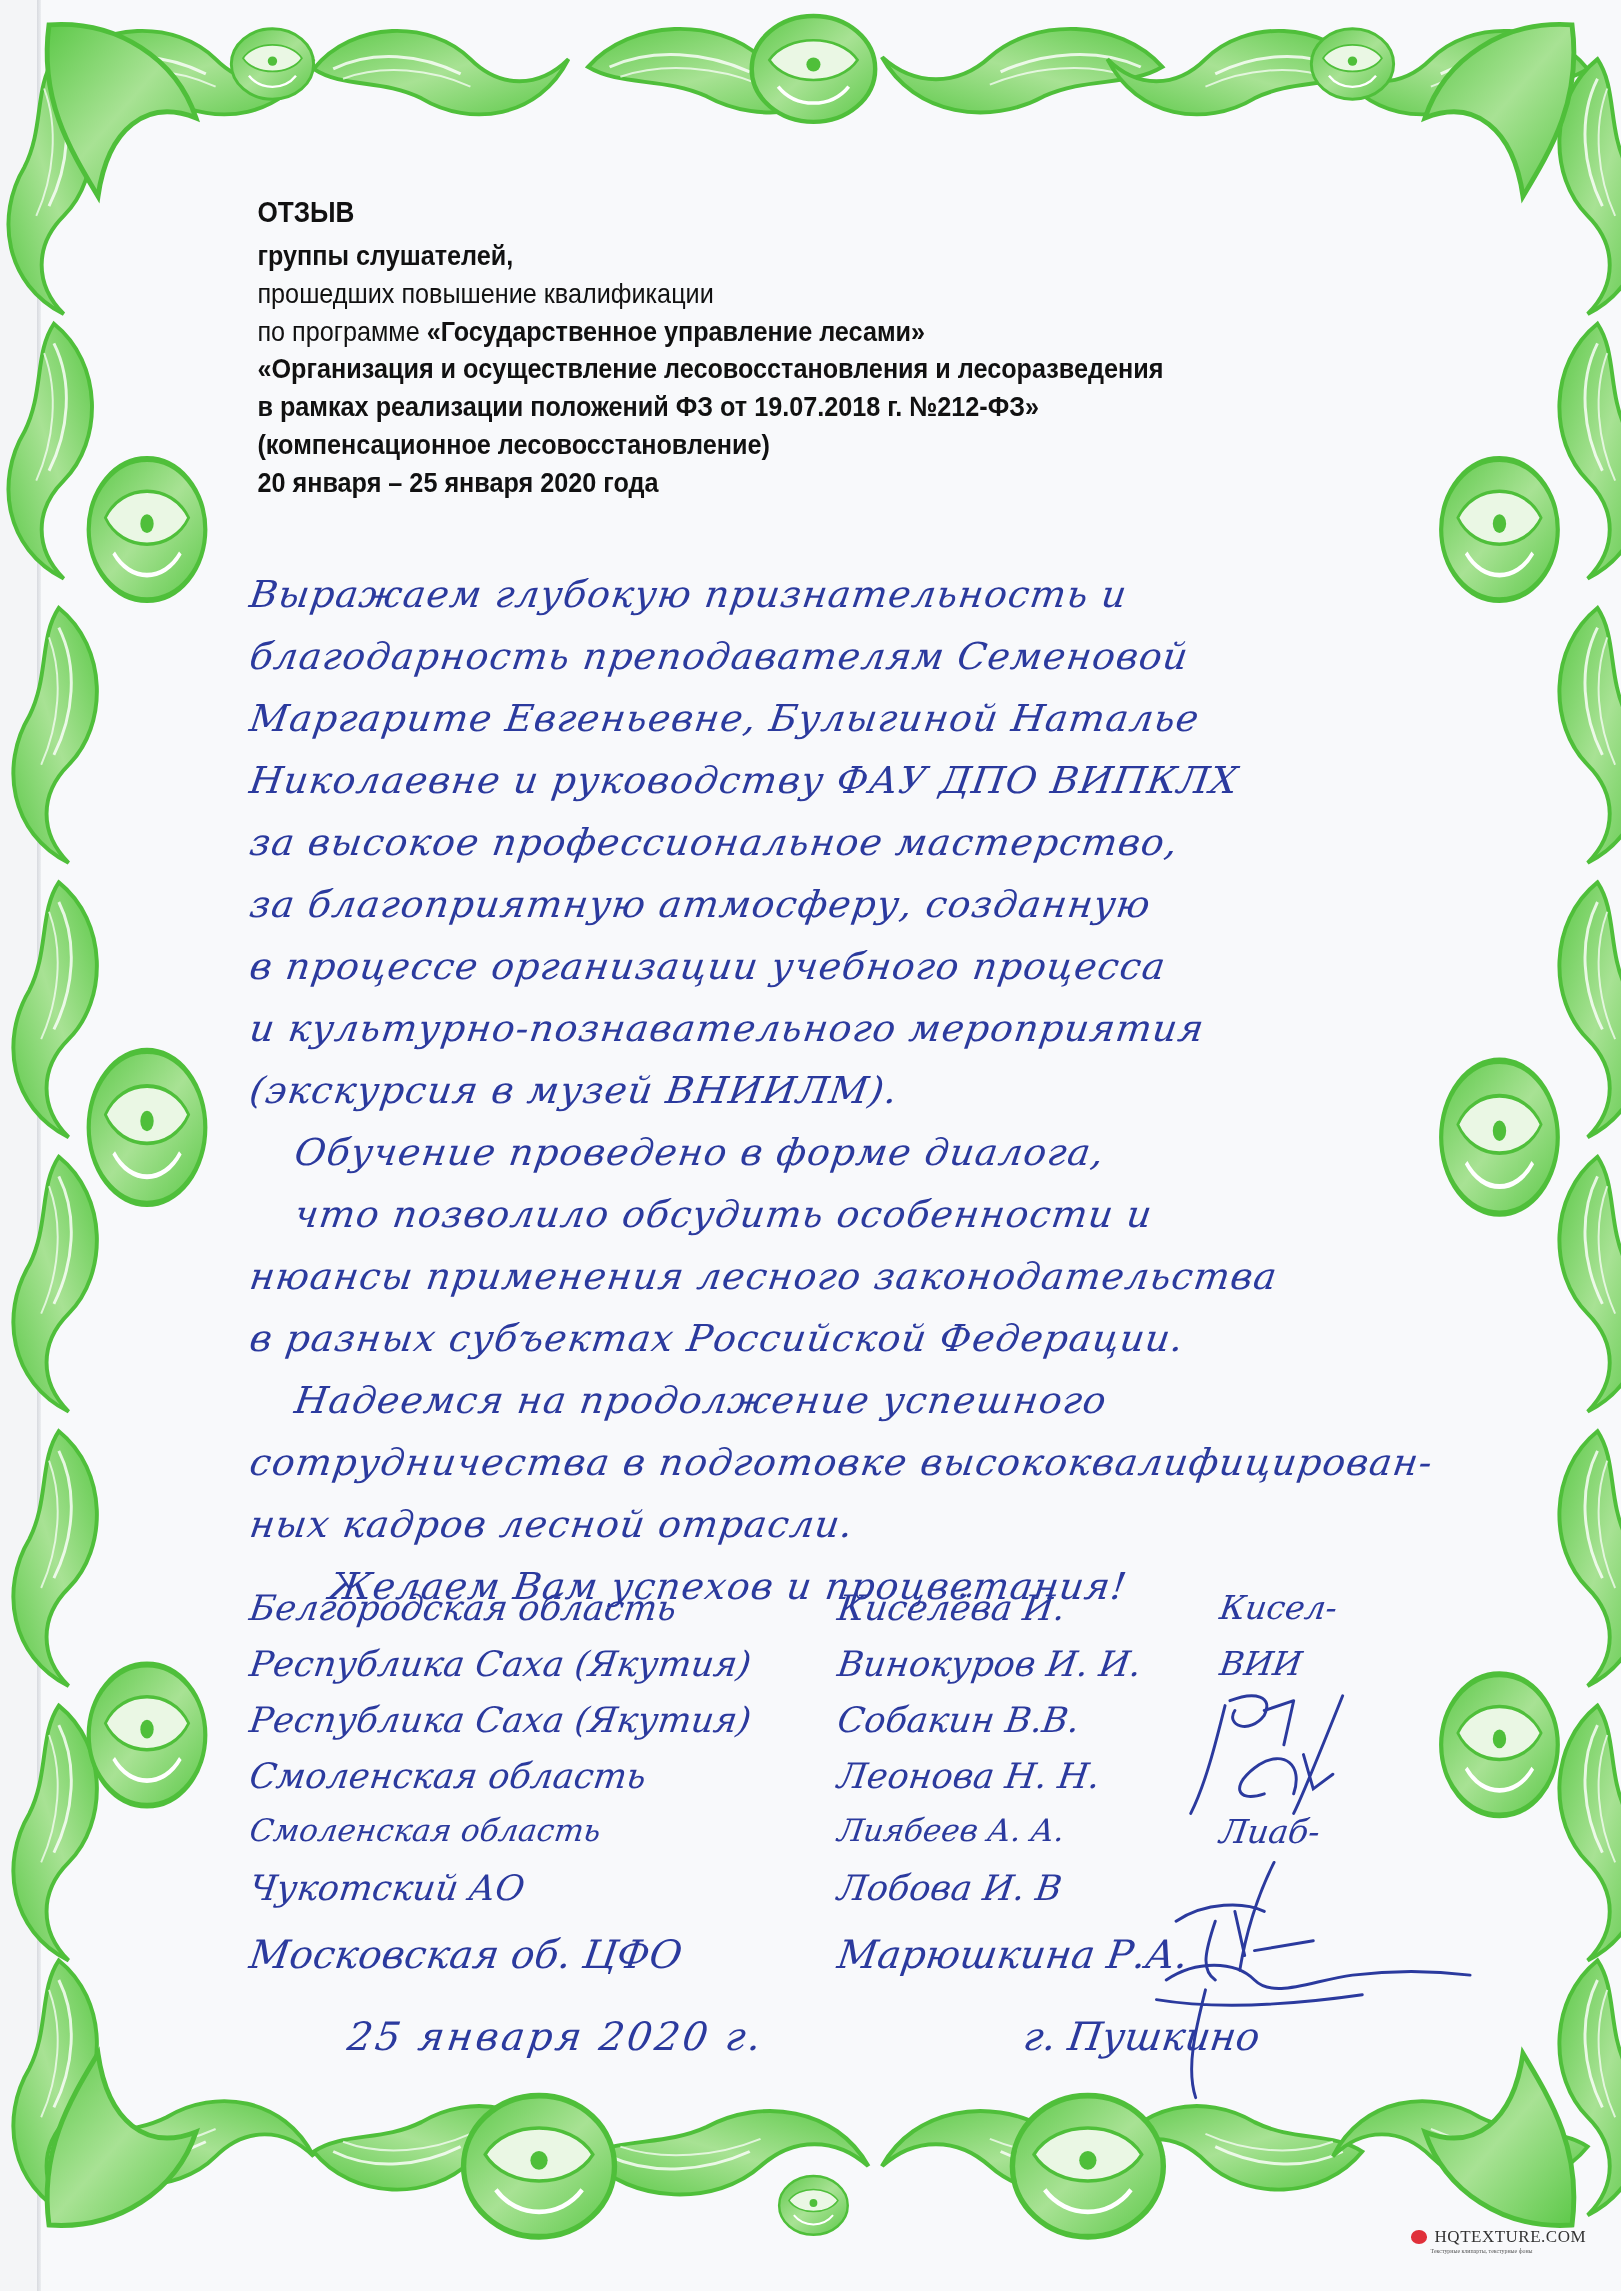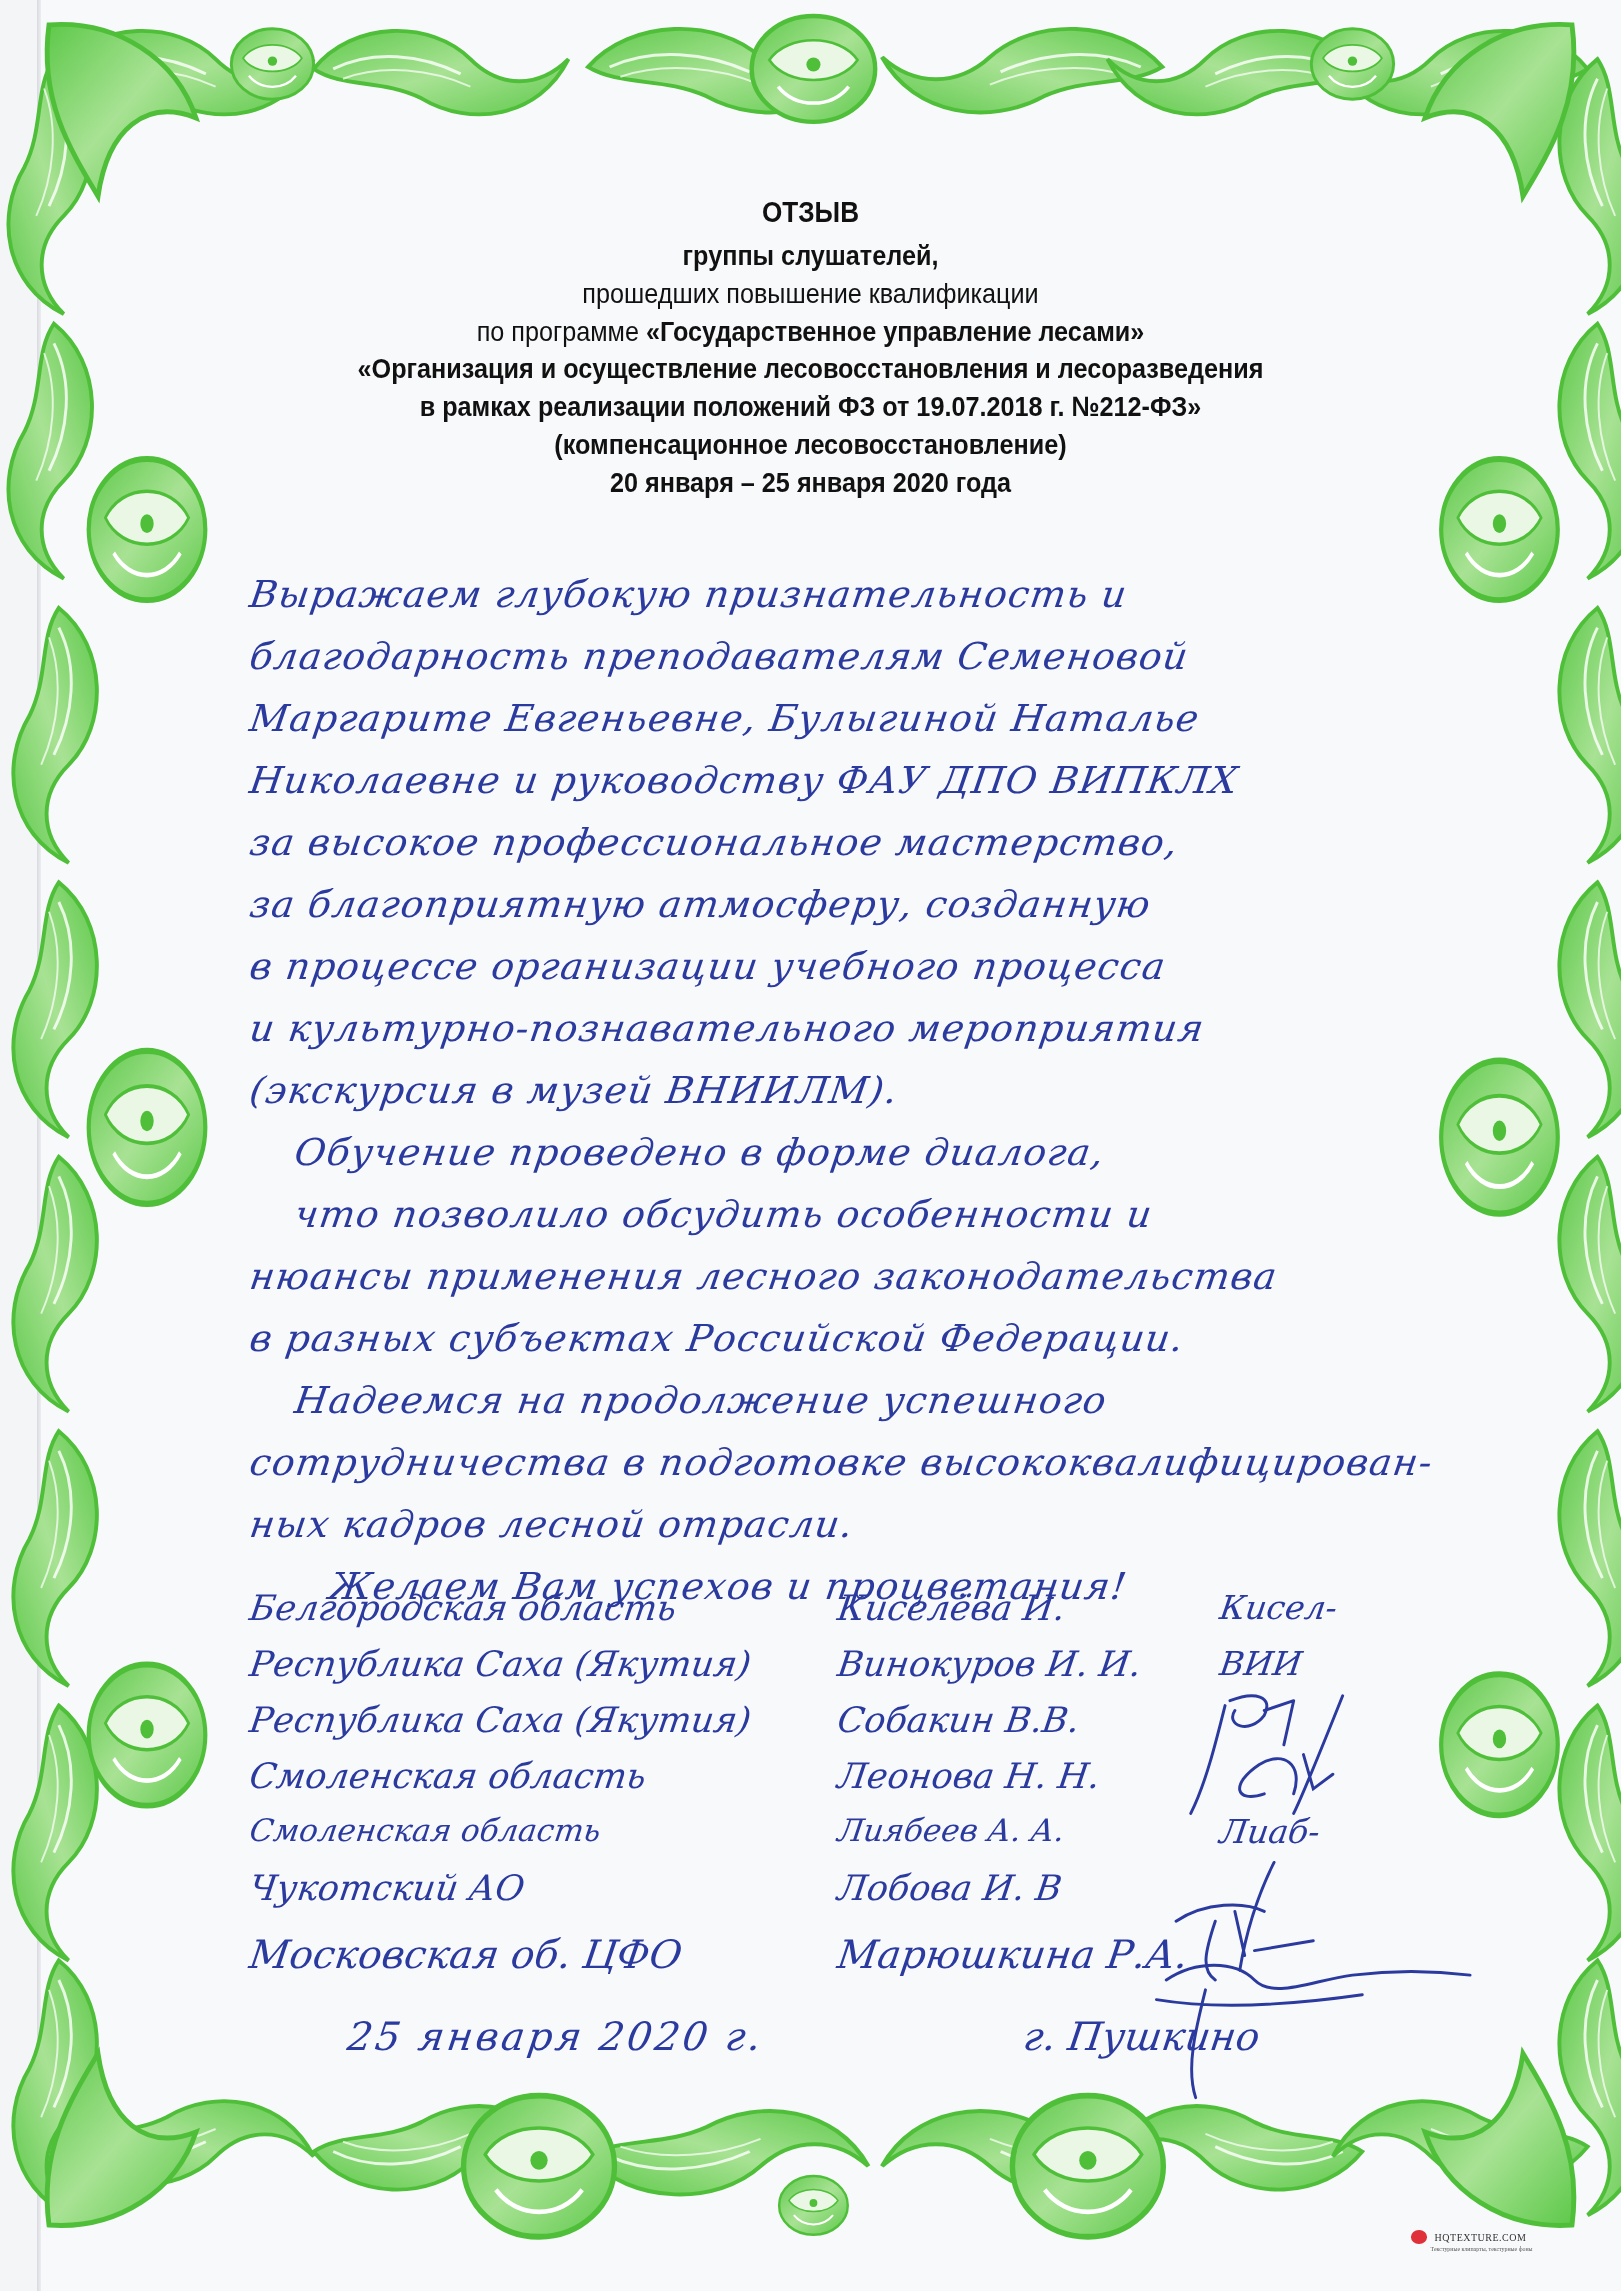--- a/index.html
+++ b/index.html
@@ -18,21 +18,21 @@
       position: absolute; left: 41px; top: 0; width: 1580px; height: 2292px;
       background: #f8f9fb;
     }
     
     .frame { position: absolute; left: 0; top: 0; width: 1621px; height: 2292px; pointer-events: none; }
     .frame svg { position: absolute; left: 0; top: 0; }
 
     
     .header {
       position: absolute; left: 196px; top: 196px; width: 1229px;
-      text-align: center; color: #111;
+      text-align: left; color: #111;
     }
     .header .line {
       font-size: 28px; line-height: 33px; margin: 0 0 4.9px 0;
       transform: scaleX(0.9); transform-origin: center;
     }
     .header .title { font-weight: 700; font-size: 29px; margin-bottom: 9.8px; }
     .header .bold { font-weight: 700; }
     .header .norm { font-weight: 400; }
 
     
@@ -74,21 +74,21 @@
     .sig-scribbles { position: absolute; left: 0; top: 0; }
 
     .watermark {
       position: absolute; left: 1411px; top: 2227px; width: 196px;
       font-family: "Liberation Serif", serif; color: #333;
     }
     .watermark .logo-dot {
       display: inline-block; width: 15.7px; height: 13.7px; border-radius: 50%;
       background: #e0303a; vertical-align: middle; margin-right: 3.9px;
     }
-    .watermark .brand { font-size: 10px; letter-spacing: 0.5px; vertical-align: middle; }
+    .watermark .brand { font-size: 17px; letter-spacing: 0.5px; vertical-align: middle; }
     .watermark .tag { font-size: 5.9px; color: #555; margin-left: 19.6px; margin-top: 1px; }
   </style>
 </head>
 <body>
 
 <div class="scan-edge"></div>
 <div class="page"></div>
 
 <div class="frame">
   <svg width="1621" height="2292" viewBox="0 0 1654 2338">

